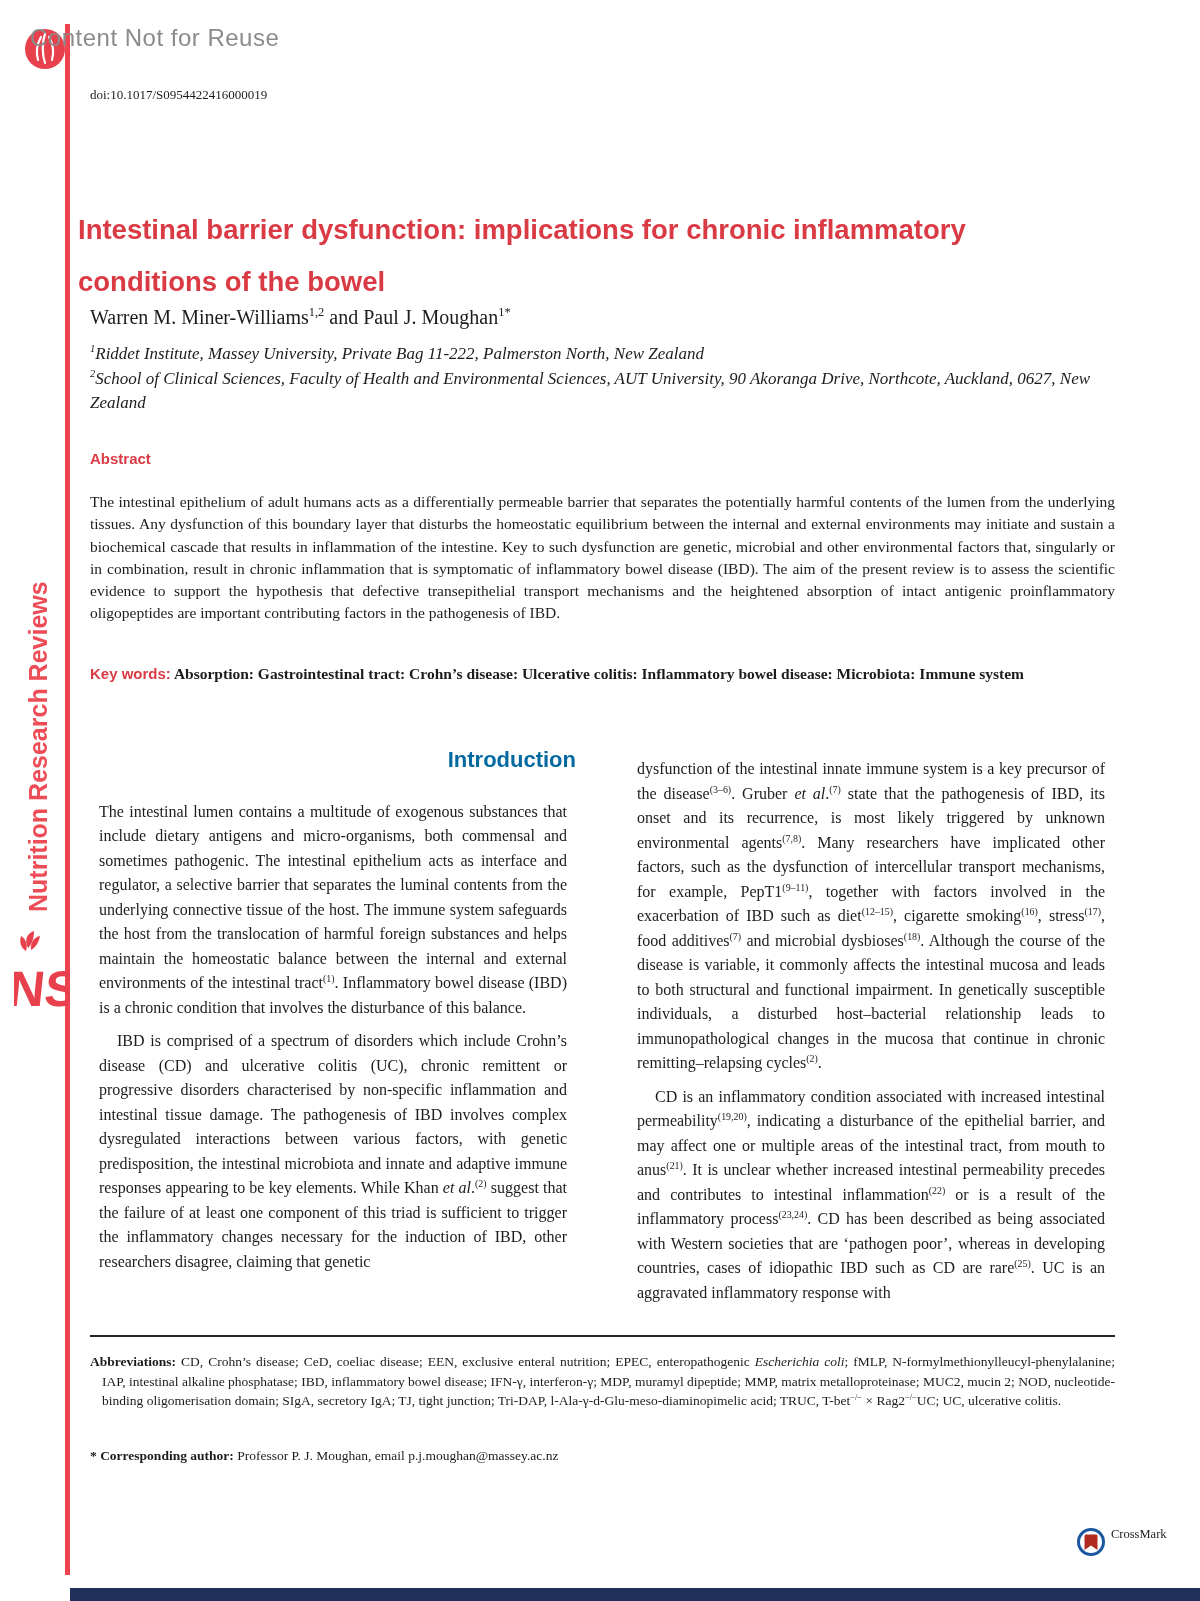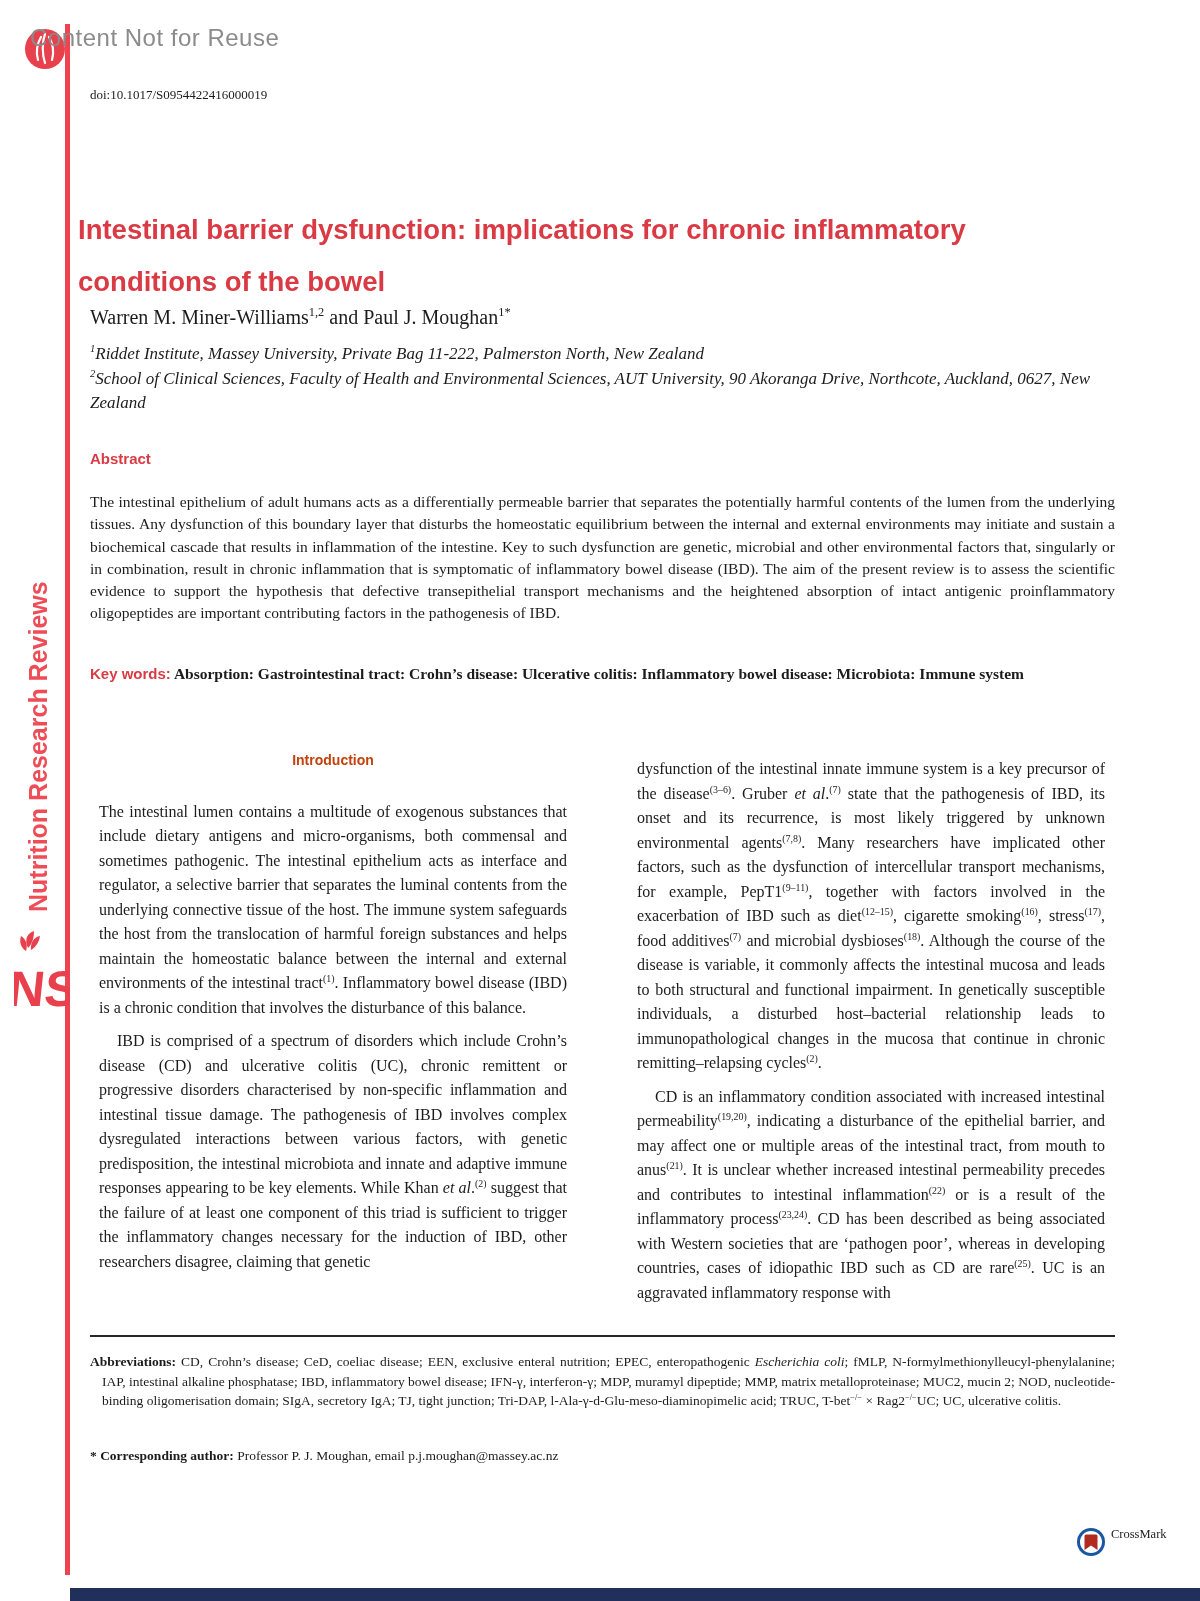--- a/index.html
+++ b/index.html
@@ -49,22 +49,22 @@
     font-family:"Liberation Sans", sans-serif;font-weight:bold;font-size:15px;color:#da3a44;}
   .abs-text{position:absolute;left:90px;top:491px;width:1025px;
     font-size:15.5px;line-height:22.3px;text-align:justify;}
 
   .keywords{position:absolute;left:90px;top:662px;width:1022px;
     font-size:15.5px;line-height:24px;font-weight:bold;text-align:justify;}
   .kw-label{font-family:"Liberation Sans", sans-serif;font-weight:bold;color:#da3a44;font-size:15px;}
 
   .columns{position:absolute;left:90px;top:748px;width:1025px;display:flex;gap:52px;}
   .col{width:486px;font-size:16px;line-height:24.5px;text-align:justify;}
-  .intro-head{font-family:"Liberation Sans", sans-serif;font-weight:bold;font-size:14px;
-    color:#c2410c;margin:0 0 27px 0;text-align:center;}
+  .intro-head{font-family:"Liberation Sans", sans-serif;font-weight:bold;font-size:22px;
+    color:#0369a1;margin:0 0 27px 0;text-align:right;}
   .col p{margin:9px;}
   .col p.indent{text-indent:18px;}
 
   .foot-rule{position:absolute;left:90px;top:1335px;width:1025px;border-top:2.5px solid #262626;}
   .abbrev{position:absolute;left:90px;top:1352px;width:1025px;
     font-size:13.5px;line-height:19.5px;text-align:justify;
     padding-left:12px;text-indent:-12px;box-sizing:border-box;}
   .abbrev .lbl{font-weight:bold;}
   .correspond{position:absolute;left:90px;top:1448px;width:1010px;font-size:13.5px;}
   .correspond .lbl{font-weight:bold;}

